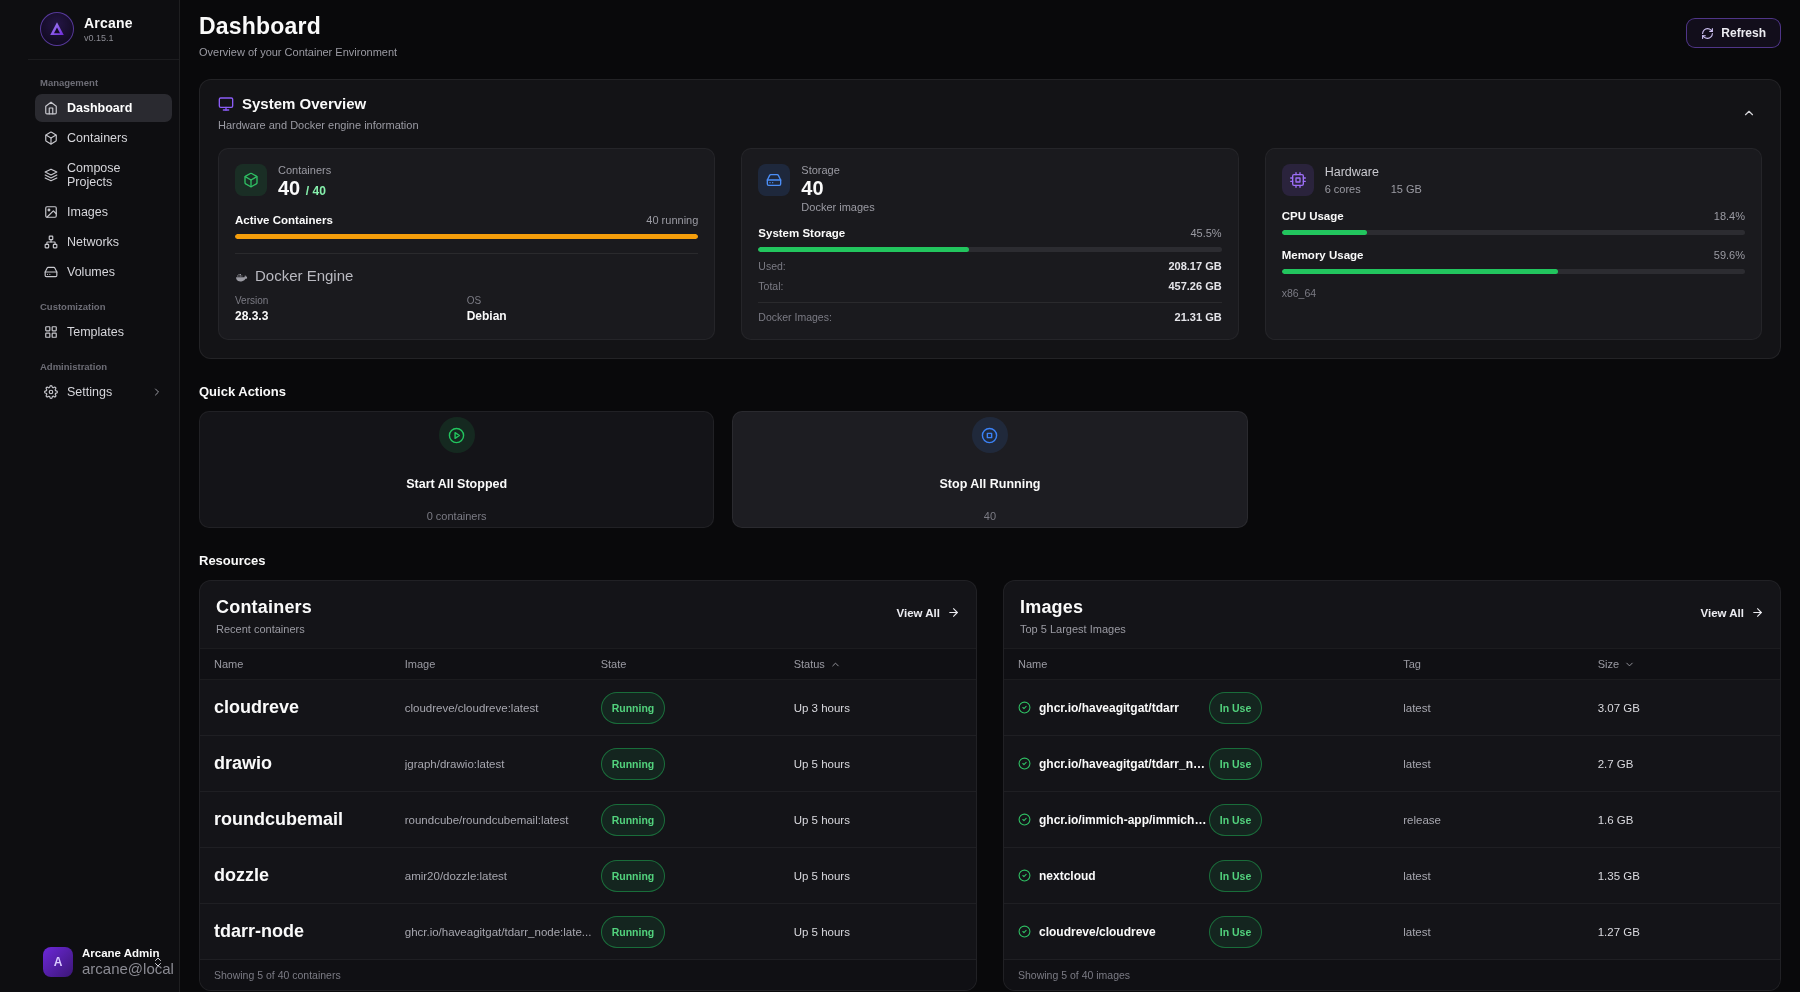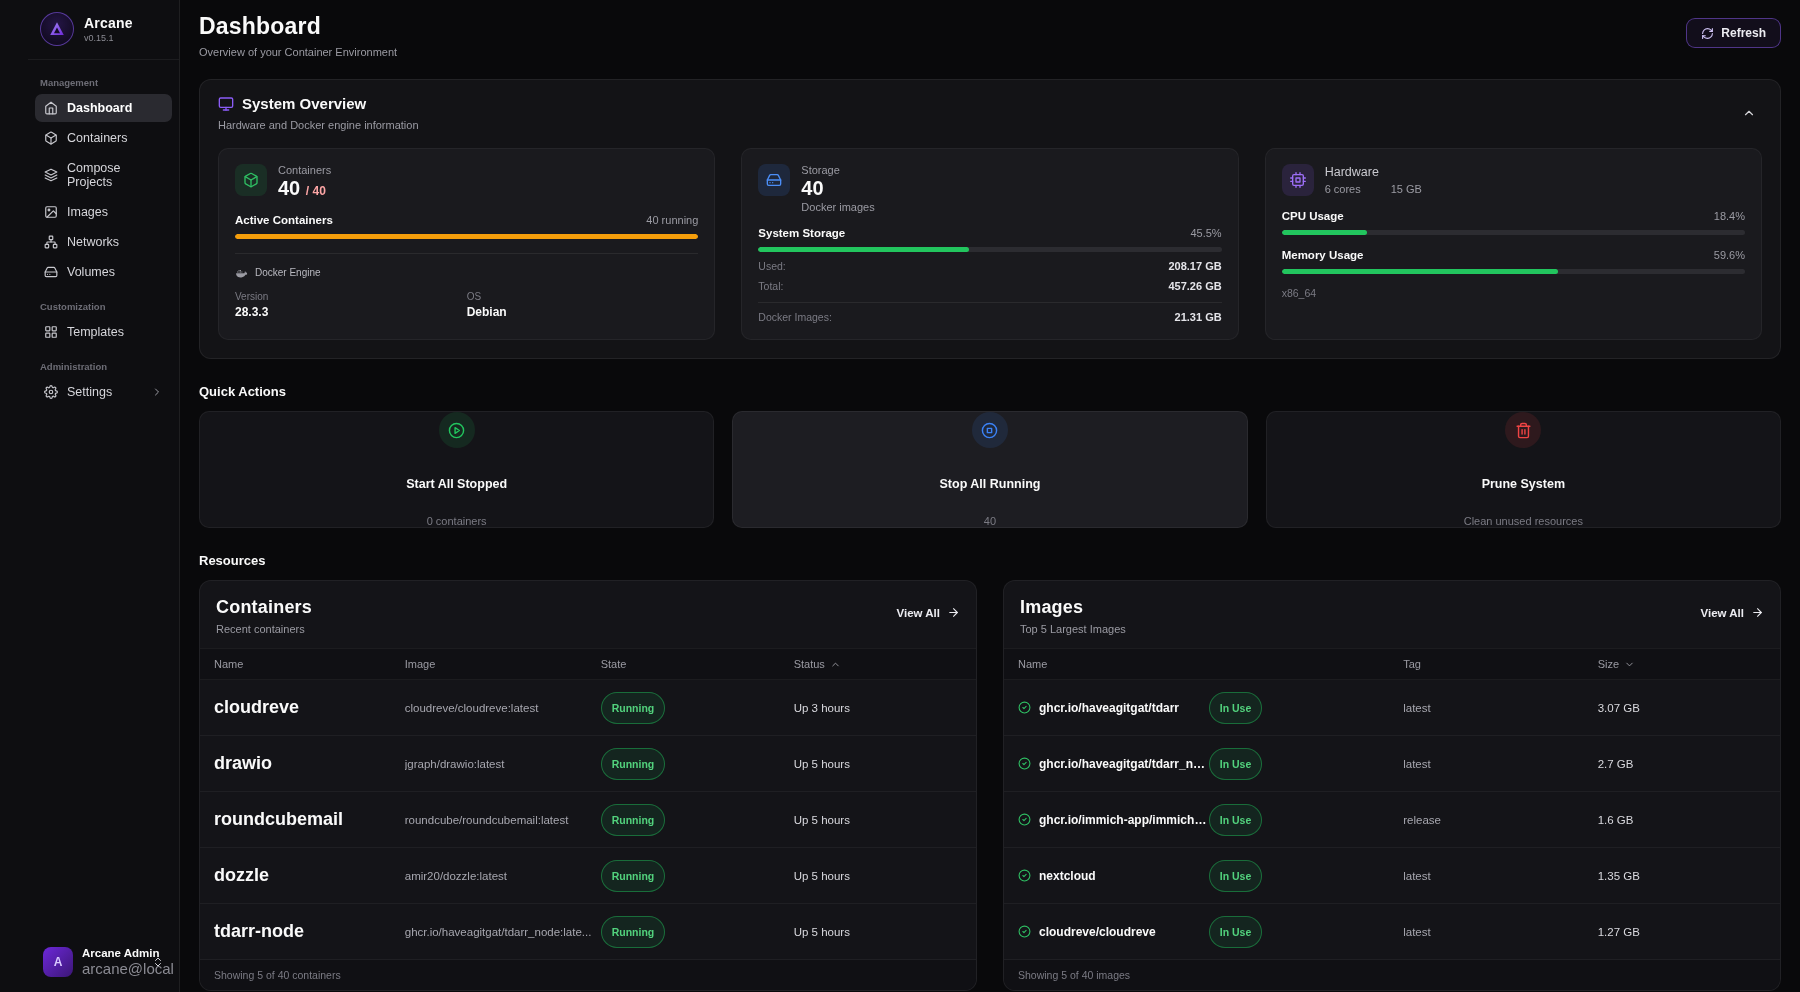--- a/index.html
+++ b/index.html
@@ -55,44 +55,44 @@
   .stats-grid { display:grid; grid-template-columns:1fr 1fr 1fr; gap:26px; padding:4px 18px 18px; }
   .stat-card { background:#1a1a1e; border:1px solid rgba(255,255,255,.05); border-radius:10px; padding:15px 16px 16px; }
   .stat-top { display:flex; align-items:center; gap:11px; }
   .stat-icon { width:32px; height:32px; border-radius:8px; display:flex; align-items:center; justify-content:center; flex:none; align-self:flex-start; }
   .stat-icon svg { width:16px; height:16px; }
   .tint-green { background:rgba(34,197,94,.12); color:#2fbf63; }
   .tint-blue { background:rgba(59,130,246,.14); color:#4b8ef7; }
   .tint-purple { background:rgba(139,92,246,.14); color:#9d6ff8; }
   .stat-label { font-size:11px; color:#9b9ba3; }
   .stat-number { font-size:20px; font-weight:800; line-height:1.15; margin-top:1px; }
-  .stat-number .dim { font-size:12px; color:#fca5a5; font-weight:600; }
+  .stat-number .dim { font-size:12px; color:#86efac; font-weight:600; }
   .stat-sub { font-size:11px; color:#9b9ba3; margin-top:1px; }
   .meter-row { display:flex; justify-content:space-between; align-items:center; margin-top:14px; }
   .meter-label { font-size:11.5px; font-weight:700; }
   .meter-value { font-size:11px; color:#9b9ba3; }
   .track { height:5px; background:#2c2c31; border-radius:999px; margin-top:8px; overflow:hidden; }
   .fill { height:100%; border-radius:999px; }
   .divider { height:1px; background:rgba(255,255,255,.07); margin:14px 0 13px; }
-  .engine-row { display:flex; align-items:flex-start; gap:7px; font-size:10px; color:#b9b9c0; }
+  .engine-row { display:flex; align-items:flex-end; gap:7px; font-size:15px; color:#b9b9c0; }
   .engine-row svg { width:13px; height:13px; }
   .engine-ic { display:flex; color:#9b9ba3; }
   .kv-grid { display:grid; grid-template-columns:1fr 1fr; margin-top:11px; }
   .kv-k { font-size:10px; color:#7b7b84; }
   .kv-v { font-size:12px; font-weight:700; margin-top:3px; }
   .srow { display:flex; justify-content:space-between; margin-top:8px; }
   .srow .k { font-size:10.5px; color:#7b7b84; }
   .srow .v { font-size:11px; font-weight:700; color:#e4e4e9; }
   .hw-meta { display:flex; gap:14px; }
   .arch { font-size:10.5px; color:#7b7b84; margin-top:13px; }
 
   
   .section-title { font-size:13px; font-weight:800; margin:0 0 12px; }
   .qa-grid { display:grid; grid-template-columns:1fr 1fr 1fr; gap:18px; margin-bottom:25px; }
-  .qa-card { background:#141418; border:1px solid rgba(255,255,255,.06); border-radius:10px; height:117px; display:flex; flex-direction:column; align-items:center; justify-content:space-between; gap:5px; cursor:pointer; }
+  .qa-card { background:#141418; border:1px solid rgba(255,255,255,.06); border-radius:10px; height:117px; display:flex; flex-direction:column; align-items:center; justify-content:center; gap:19px; cursor:pointer; }
   .qa-card.hl { background:#1d1d22; }
   .qa-icon { width:36px; height:36px; border-radius:50%; display:flex; align-items:center; justify-content:center; margin-bottom:5px; }
   .qa-icon svg { width:17px; height:17px; }
   .qa-label { font-size:12.5px; font-weight:700; }
   .qa-sub { font-size:11px; color:#7b7b84; }
 
   
   .res-grid { display:grid; grid-template-columns:1fr 1fr; gap:26px; }
   .res-card { background:#141418; border:1px solid rgba(255,255,255,.06); border-radius:12px; overflow:hidden; display:flex; flex-direction:column; }
   .res-head { display:flex; justify-content:space-between; align-items:flex-start; padding:16px 16px 13px; }
@@ -445,34 +445,20 @@
             <span style="color:#3b82f6;display:flex">
               <svg viewBox="0 0 24 24" fill="none" stroke="currentColor" stroke-width="2" stroke-linecap="round" stroke-linejoin="round">
                 <circle cx="12" cy="12" r="10"></circle>
                 <rect x="9" y="9" width="6" height="6"></rect>
               </svg>
             </span>
           </div>
           <div class="qa-label">Stop All Running</div>
           <div class="qa-sub">40</div>
         </div>
-        <div class="qa-card">
-          <div class="qa-icon" style="background:#ef44441f">
-            <span style="color:#ef4444;display:flex">
-              <svg viewBox="0 0 24 24" fill="none" stroke="currentColor" stroke-width="2" stroke-linecap="round" stroke-linejoin="round">
-                <polyline points="3 6 5 6 21 6"></polyline>
-                <path d="M19 6v14a2 2 0 0 1-2 2H7a2 2 0 0 1-2-2V6m3 0V4a2 2 0 0 1 2-2h4a2 2 0 0 1 2 2v2"></path>
-                <line x1="10" y1="11" x2="10" y2="17"></line>
-                <line x1="14" y1="11" x2="14" y2="17"></line>
-              </svg>
-            </span>
-          </div>
-          <div class="qa-label">Prune System</div>
-          <div class="qa-sub">Clean unused resources</div>
-        </div>
       </div>
 
     <div class="section-title">Resources</div>
     <div class="res-grid">
 
       <div class="res-card">
         <div class="res-head">
           <div>
             <div class="res-title">Containers</div>
             <div class="res-sub">Recent containers</div>

